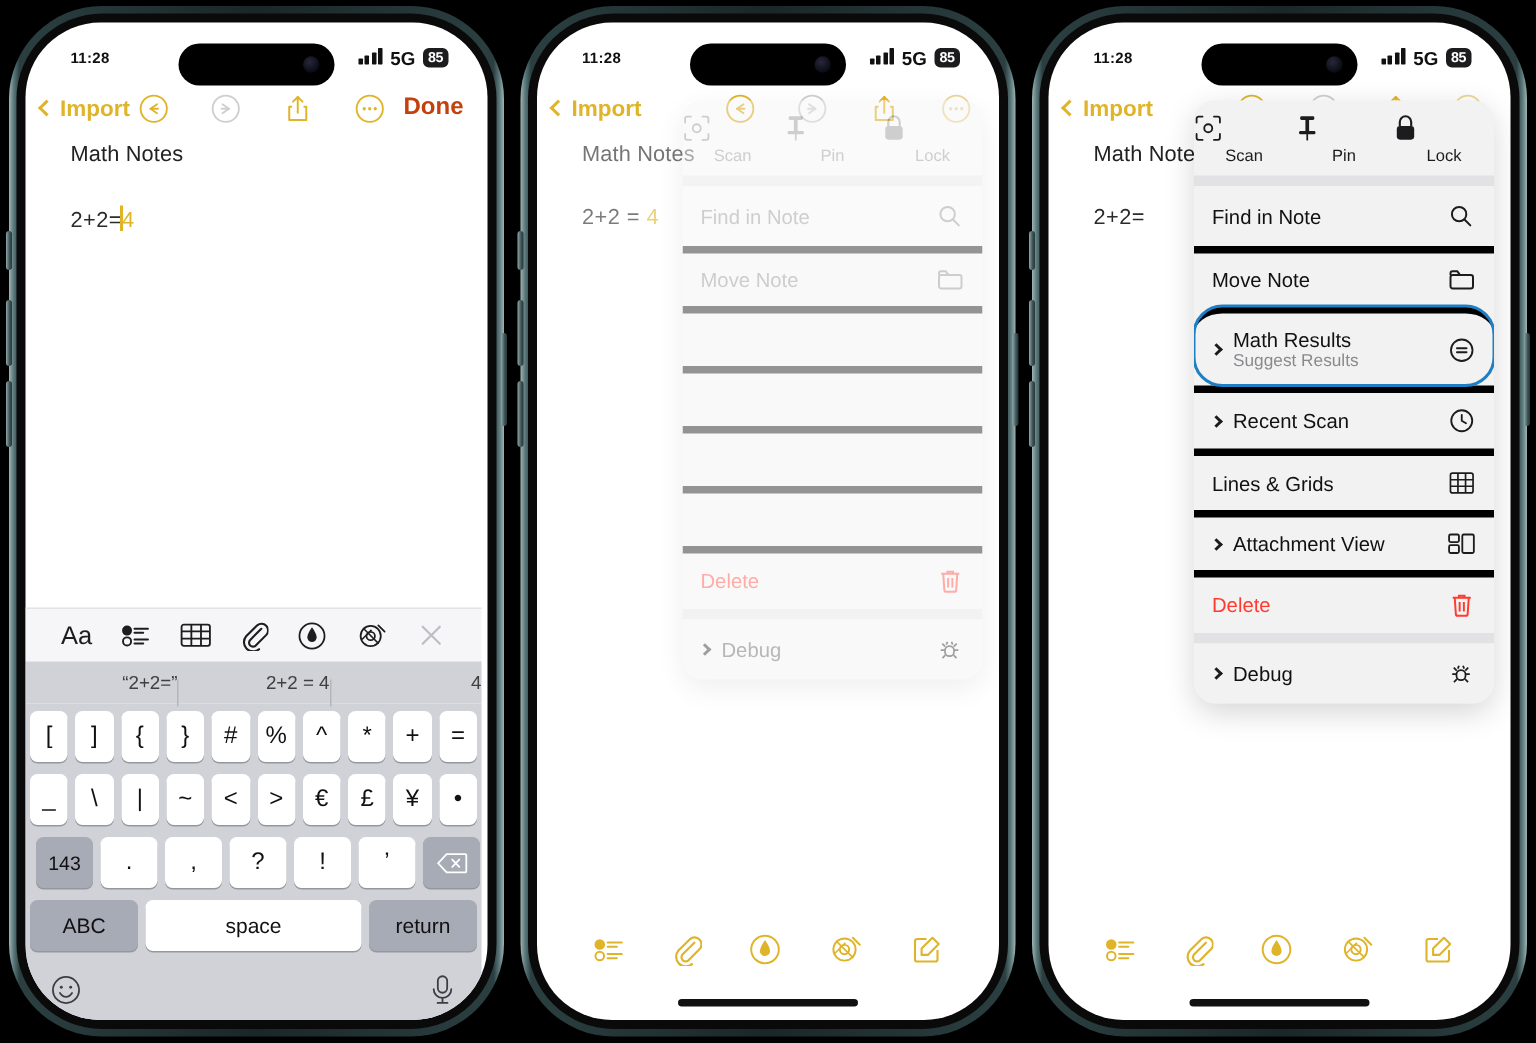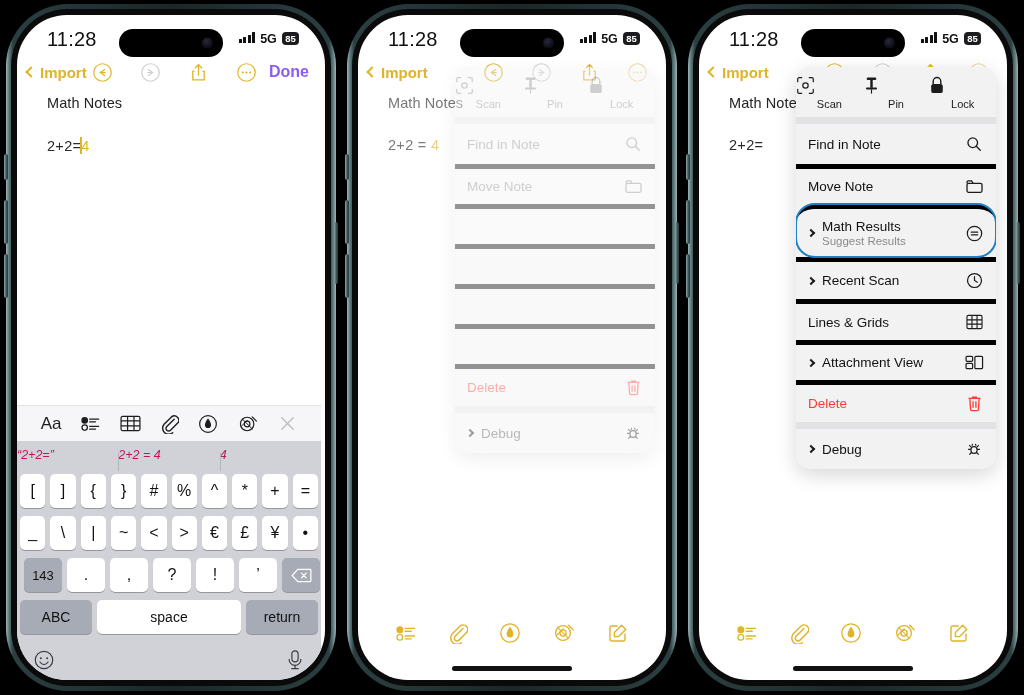--- a/index.html
+++ b/index.html
@@ -42,21 +42,21 @@
   .btn-side{ position:absolute; background:linear-gradient(90deg,#8fa6a8,#3d5456 60%,#25373a);
              border-radius:2px; }
   .btn-left{ left:-2px; width:4px; }
   .btn-right{ right:-2px; width:4px; }
 
   
   .statusbar{
     position:relative; height:40px; display:flex; align-items:center;
     justify-content:space-between; padding:8px 26px 0 30px;
   }
-  .sb-time{ font-size:20px; font-weight:normal; color:#111; letter-spacing:.2px; }
+  .sb-time{ font-size:10px; font-weight:bold; color:#111; letter-spacing:.2px; }
   .sb-right{ display:flex; align-items:flex-start; gap:5px; }
   .sig{ display:flex; align-items:flex-end; gap:1.5px; height:11px;}
   .sig i{ width:3px; background:#111; border-radius:.5px; display:block;}
   .sig i:nth-child(1){height:4px} .sig i:nth-child(2){height:6px}
   .sig i:nth-child(3){height:8.5px} .sig i:nth-child(4){height:11px}
   .sb-net{ font-size:12.5px; font-weight:bold; color:#111; }
   .batt{ background:#1c1c1e; color:#fff; font-size:9.5px; font-weight:bold;
          border-radius:4px; padding:1.5px 3.5px 1.5px 3.5px; line-height:1;
          letter-spacing:-.2px;}
   .island{
@@ -72,42 +72,42 @@
   .nav-back{ display:flex; align-items:center; color:#e0b429; font-size:15px;
              font-weight:600; gap:3px; }
   .chev-l{ width:8px; height:8px; border-left:2.3px solid #e0b429;
            border-bottom:2.3px solid #e0b429; transform:rotate(45deg);
            margin-right:2px; }
   .nav-spacer{ flex:1 1 auto; }
   .nav-ico{ width:26px; height:26px; display:flex; align-items:center;
             justify-content:center; color:#e0b429; }
   .nav-ico.dim{ color:#cfcfcf; }
   .nav-ico.pale{ color:#ecd697; }
-  .nav-done{ color:#8b5cf6; font-size:16px; font-weight:bold; margin-left:10px;}
+  .nav-done{ color:#c2410c; font-size:16px; font-weight:bold; margin-left:10px;}
   .nav-gap{ width:22px; }
 
   
   .note{ padding:6px 0 0 30px; }
   .note-title{ font-size:14.5px; color:#222; letter-spacing:.1px; }
   .note-line{ margin-top:26px; font-size:14.5px; color:#2b2b2b; letter-spacing:.3px;}
   .res-gold{ color:#e0b429; }
   .caret{ display:inline-block; width:2px; height:17px; background:#e0b429;
           vertical-align:-3px; margin:0 -1px; }
   .dim-layer .note-title,.dim-layer .note-line{ opacity:.62; }
 
   
   .kbwrap{ position:absolute; left:0; right:4px; bottom:0; }
   .fmtbar{ height:36px; background:#f6f6f8; display:flex; align-items:center;
            justify-content:space-around; padding:0 14px;
            border-top:1px solid #e3e3e6;}
   .fmtbar .fi{ color:#1d1d1f; display:flex; align-items:center; }
   .fmtbar .fi.x{ color:#bdbdc2; }
   .predbar{ height:28px; background:#d0d2d8; display:flex; align-items:center; }
-  .pred{ flex:1; text-align:left; font-size:12.5px; color:#be185d;
-         position:relative;font-style:italic; }
+  .pred{ flex:1; text-align:right; font-size:12.5px; color:#404040;
+         position:relative; }
   .pred+.pred:before{ content:""; position:absolute; left:0; top:5px;
          height:18px; width:1px; background:#b4b6be; }
   .keys{ background:#d0d2d8; padding:5px 3px 4px; }
   .krow{ display:flex; justify-content:center; gap:5px; margin-bottom:8px; }
   .key{ background:#fff; border-radius:5px; height:34px; flex:1;
         display:flex; align-items:center; justify-content:center;
         font-size:16px; color:#111; box-shadow:0 1px 0 rgba(0,0,0,.28); }
   .key.dark{ background:#a7abb6; }
   .key.w123{ flex:0 0 38px; font-size:13px; }
   .key.wbs{ flex:0 0 38px; }

